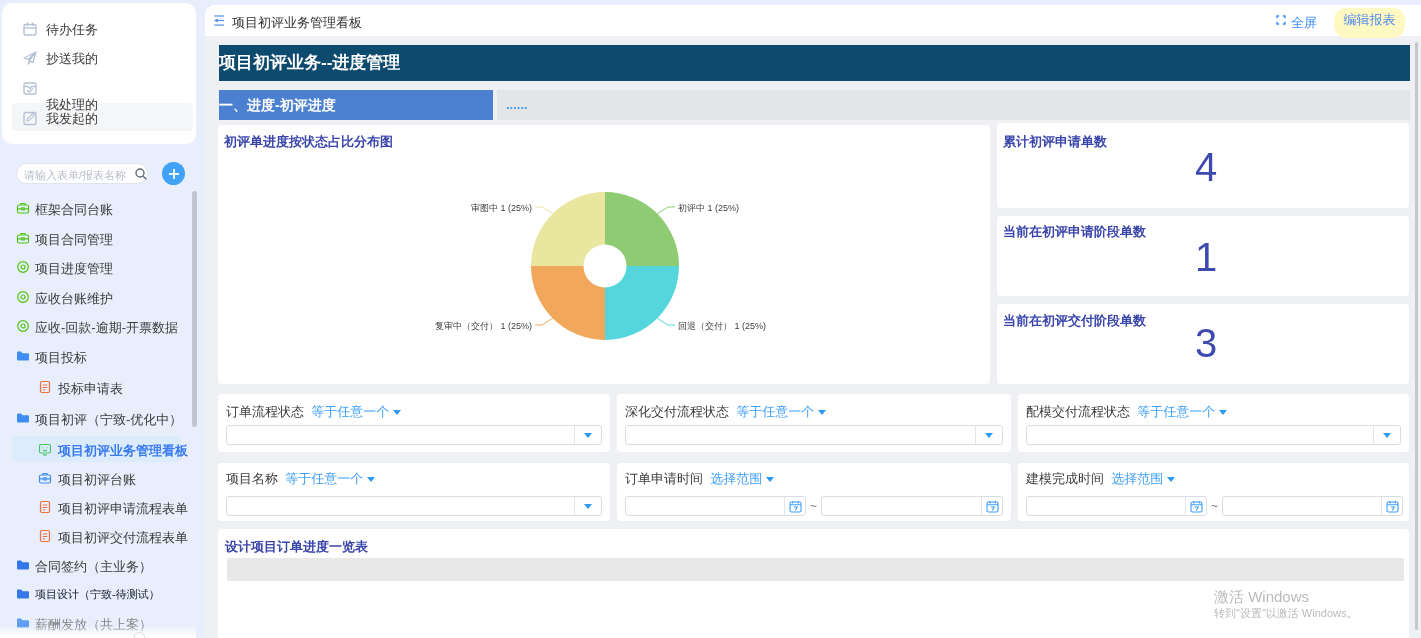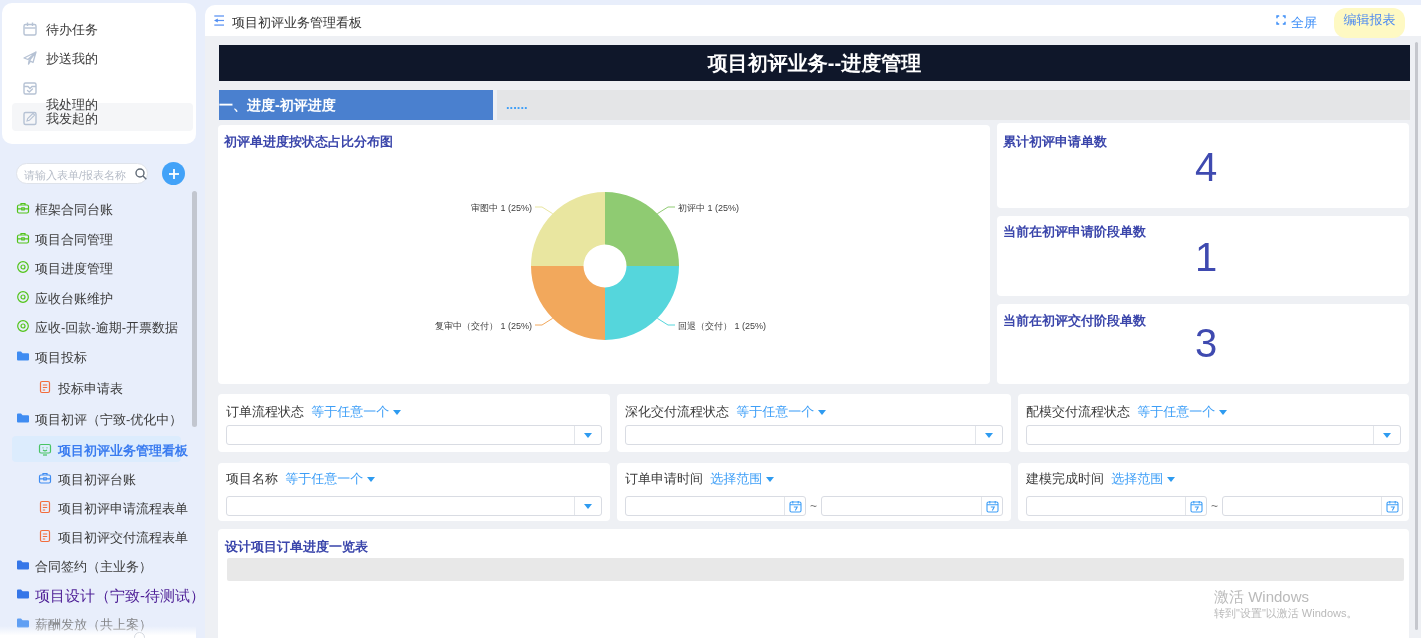--- a/index.html
+++ b/index.html
@@ -175,21 +175,21 @@
 <div class="abs" style="left:58px;top:529px;font-size:13px;color:#3b3b3b;">项目初评交付流程表单</div>
 
 <svg class="abs" style="left:16px;top:558px;" width="14" height="14" viewBox="0 0 14 14">
     <path d="M1 3.6 Q1 2.6 2 2.6 H5 L6.6 4.2 H12 Q13 4.2 13 5.2 V10.4 Q13 11.4 12 11.4 H2 Q1 11.4 1 10.4 Z" fill="#3576e8"></path>
   </svg>
 <div class="abs" style="left:35px;top:558px;font-size:13px;color:#3b3b3b;">合同签约（主业务）</div>
 
 <svg class="abs" style="left:16px;top:587px;" width="14" height="14" viewBox="0 0 14 14">
     <path d="M1 3.6 Q1 2.6 2 2.6 H5 L6.6 4.2 H12 Q13 4.2 13 5.2 V10.4 Q13 11.4 12 11.4 H2 Q1 11.4 1 10.4 Z" fill="#3576e8"></path>
   </svg>
-<div class="abs" style="left:35px;top:587px;font-size:15px;color:#4c1d95;">项目设计（宁致-待测试）</div>
+<div class="abs" style="left:35px;top:587px;font-size:11px;color:#0f172a;">项目设计（宁致-待测试）</div>
 
 <svg class="abs" style="left:16px;top:616px;opacity:.8;" width="14" height="14" viewBox="0 0 14 14">
     <path d="M1 3.6 Q1 2.6 2 2.6 H5 L6.6 4.2 H12 Q13 4.2 13 5.2 V10.4 Q13 11.4 12 11.4 H2 Q1 11.4 1 10.4 Z" fill="#3f8cf2"></path>
   </svg>
 <div class="abs" style="left:35px;top:616px;font-size:13px;color:#6a6a6a;opacity:.8;">薪酬发放（共上案）</div>
 
 <div class="abs" style="left:192px;top:191px;width:5px;height:236px;background:#c2c6cf;border-radius:3px;"></div>
 
 <div class="abs" style="left:0;top:626px;width:196px;height:12px;background:linear-gradient(to bottom,rgba(255,255,255,0),#ffffff 80%);"></div>
 <div class="abs" style="left:134px;top:632px;width:11px;height:11px;border-radius:50%;background:#fff;border:1px solid #d5d9e0;"></div>
@@ -208,21 +208,21 @@
     <g stroke="#3d8ef7" stroke-width="1.4" fill="none">
       <path d="M1 3.2 V1 H3.2"></path>
       <path d="M6.8 1 H9 V3.2"></path>
       <path d="M9 6.8 V9 H6.8"></path>
       <path d="M3.2 9 H1 V6.8"></path>
     </g>
   </svg>
 <div class="abs" style="left:1291px;top:14px;font-size:13px;color:#3d8ef7;">全屏</div>
 <div class="abs" style="left:1334px;top:8px;width:71px;height:30px;background:#fef9c3;border-radius:12px;text-align:center;line-height:23px;font-size:13px;color:#4f8bf0;">编辑报表</div>
 
-<div class="abs" style="left:219px;top:45px;width:1191px;height:36px;background:#0f172a;text-align:center;line-height:36px;color:#fff;font-size:20px;font-weight:bold;">项目初评业务--进度管理</div>
+<div class="abs" style="left:219px;top:45px;width:1191px;height:36px;background:#0c4a6e;text-align:left;line-height:36px;color:#fff;font-size:17px;font-weight:bold;">项目初评业务--进度管理</div>
 
 <div class="abs" style="left:219px;top:90px;width:274px;height:30px;background:#4a80cf;color:#fff;font-size:14px;font-weight:bold;line-height:30px;padding-left:0;">一、进度-初评进度</div>
 <div class="abs" style="left:497px;top:90px;width:913px;height:30px;background:#e4e5e7;">
   <div class="abs" style="left:9px;top:0;font-size:13px;color:#3d9ef7;line-height:30px;font-weight:bold;">......</div>
 </div>
 
 <div class="card" style="left:218px;top:125px;width:772px;height:259px;"></div>
 <div class="abs ct" style="left:224px;top:133px;">初评单进度按状态占比分布图</div>
 <svg class="abs" style="left:425px;top:182px;overflow:visible;" width="360" height="170" viewBox="0 0 360 170">
 

